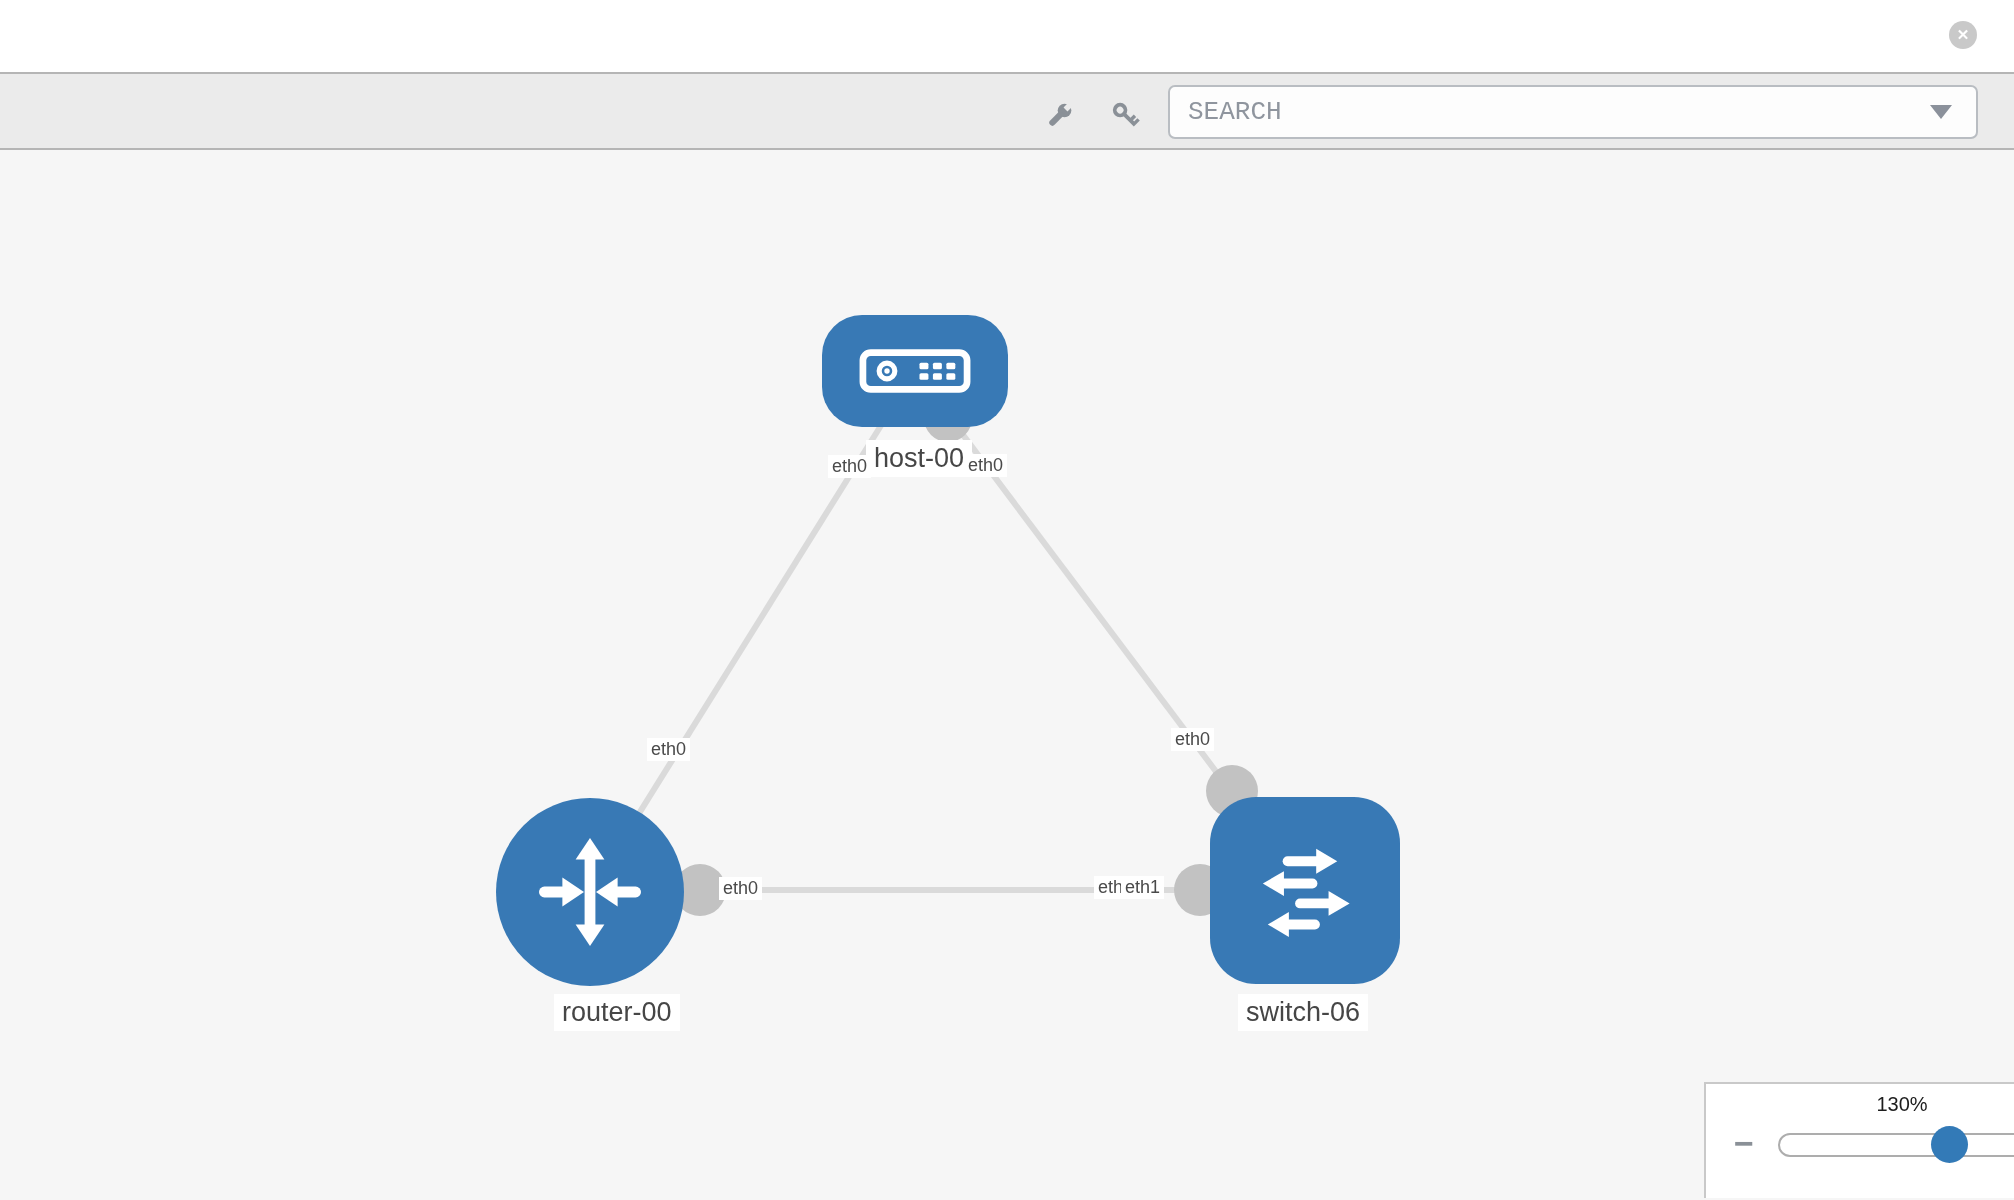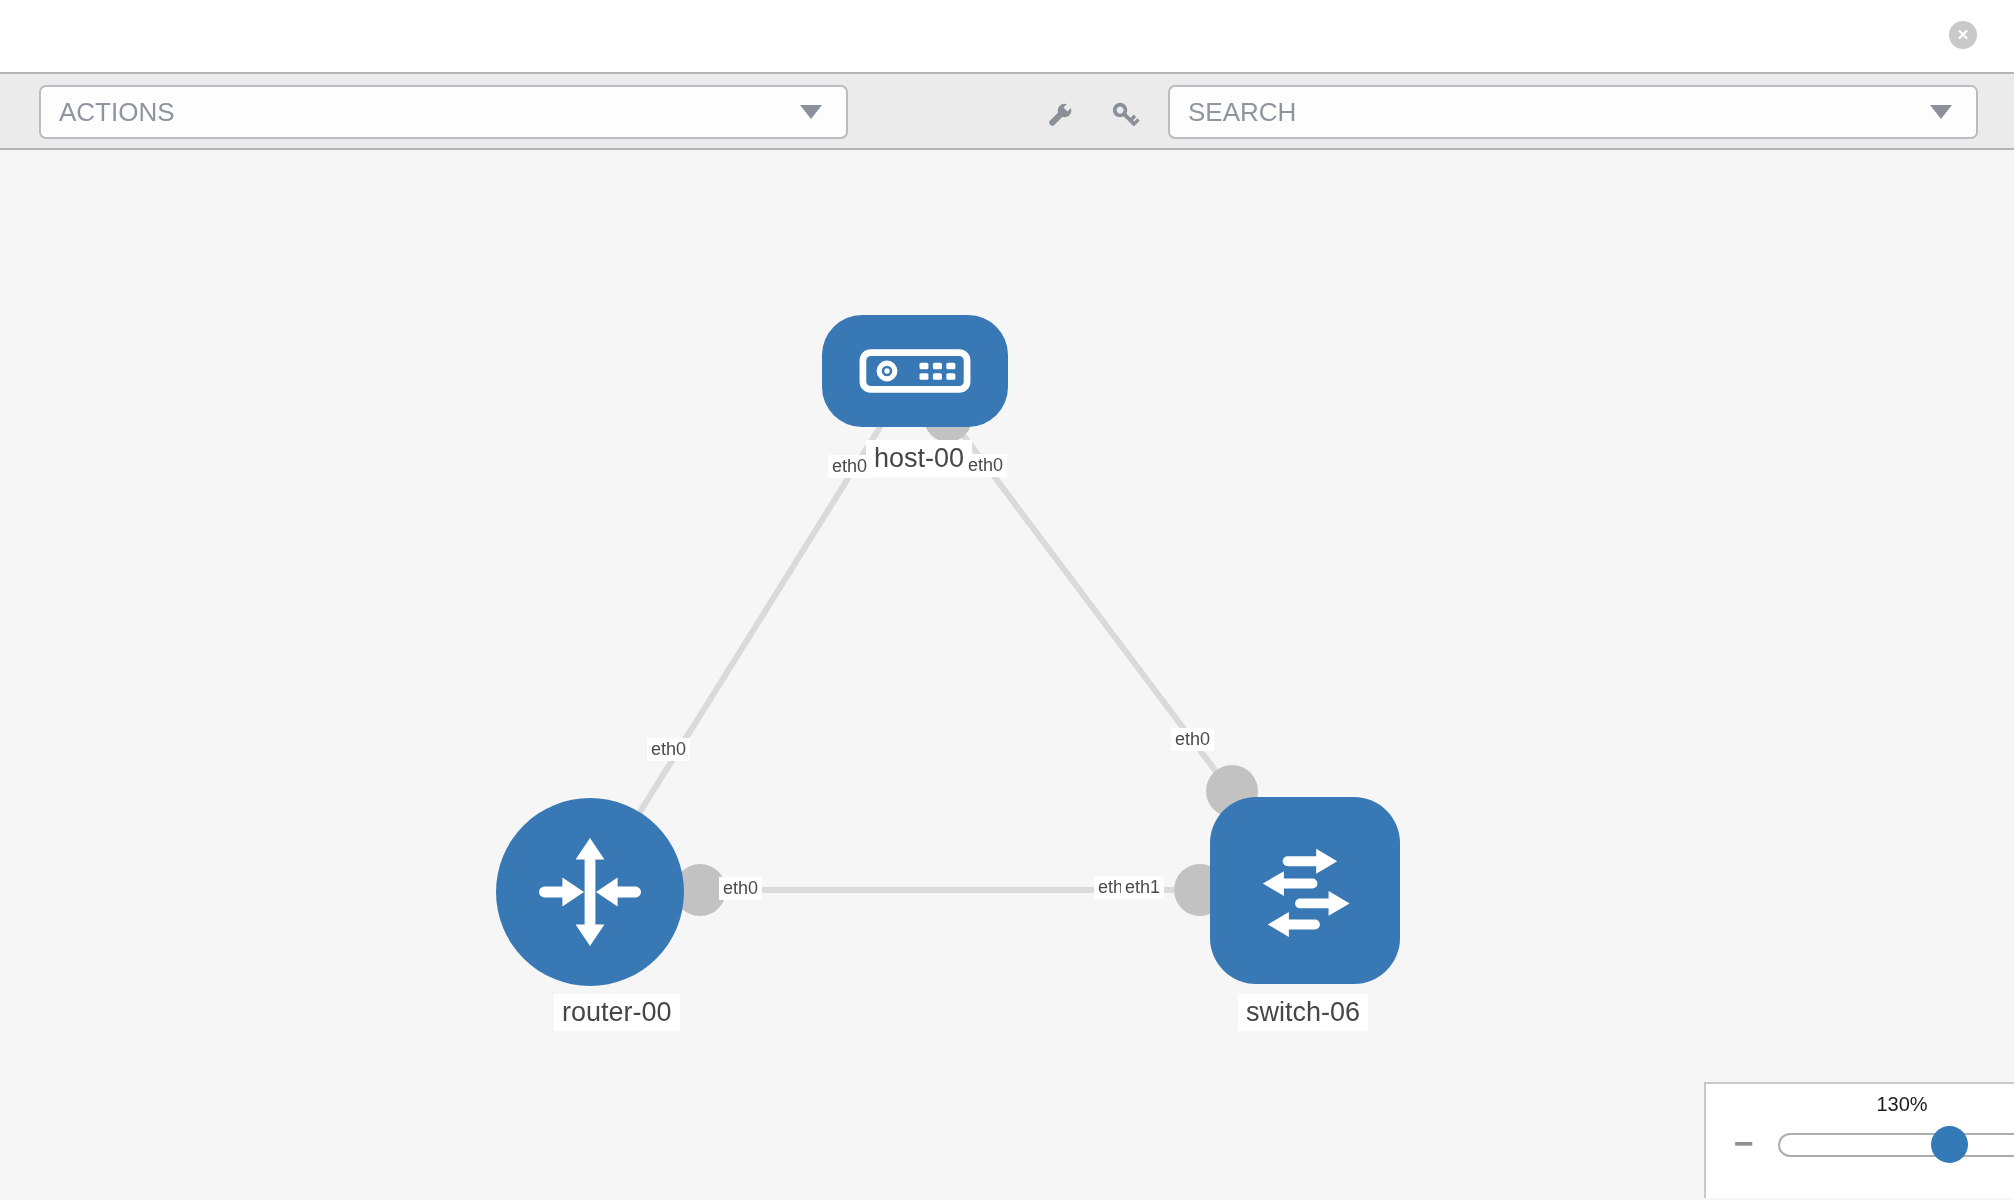--- a/index.html
+++ b/index.html
@@ -22,21 +22,21 @@
   .toolbar {
     position: absolute; left: 0; top: 72px; width: 2014px; height: 78px;
     background: #ebebeb; border-top: 2px solid #b5b5b5; border-bottom: 2px solid #b5b5b5;
   }
   .select-box {
     position: absolute; top: 11px; height: 54px; background: #fdfdfd;
     border: 2px solid #b9bdc2; border-radius: 7px; display: flex; align-items: center;
     font-size: 26px; color: #8f959e; padding-left: 18px; cursor: pointer;
   }
   .select-actions { left: 39px; width: 809px; }
-  .select-search  { left: 1168px; width: 810px; }
+  .select-search  { left: 1168px; width: 810px; font-family: Liberation Mono, monospace; }
   .caret {
     position: absolute; right: 24px; top: 50%; margin-top: -7px; width: 0; height: 0;
     border-left: 11px solid transparent; border-right: 11px solid transparent;
     border-top: 14px solid #8b919b;
   }
   .tool-icon { position: absolute; top: 25px; width: 32px; height: 32px; cursor: pointer; }
   .tool-wrench { left: 1044px; }
   .tool-key { left: 1109px; }
 
   
@@ -77,24 +77,20 @@
 </head>
 <body>
 
 <div class="header">
   <div class="close-btn">
     <span>✕</span>
   </div>
 </div>
 
 <div class="toolbar">
-  <div class="select-box select-actions">
-    <span>ACTIONS</span>
-    <span class="caret"></span>
-  </div>
 
   <svg class="tool-icon tool-wrench" viewBox="0 0 30 30">
     <g fill="#8a9097" transform="rotate(45 15 15)">
       <circle cx="15" cy="9" r="6.4"></circle>
       <rect x="12.4" y="0.5" width="5.2" height="7.2" fill="#ebebeb"></rect>
       <rect x="12.1" y="12" width="5.8" height="16" rx="2.9"></rect>
     </g>
   </svg>
 
   <svg class="tool-icon tool-key" viewBox="0 0 30 30">

